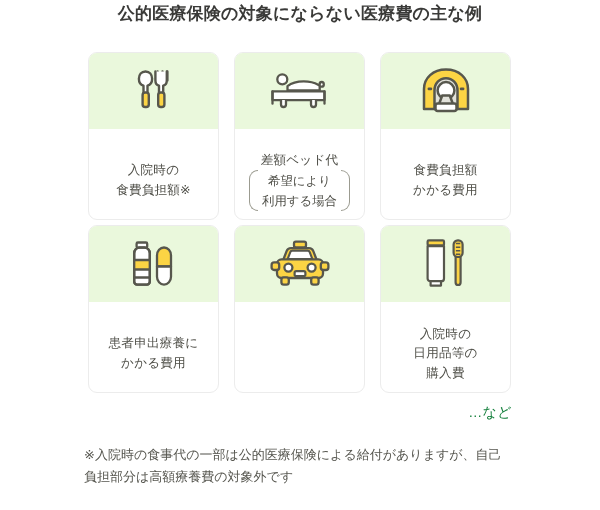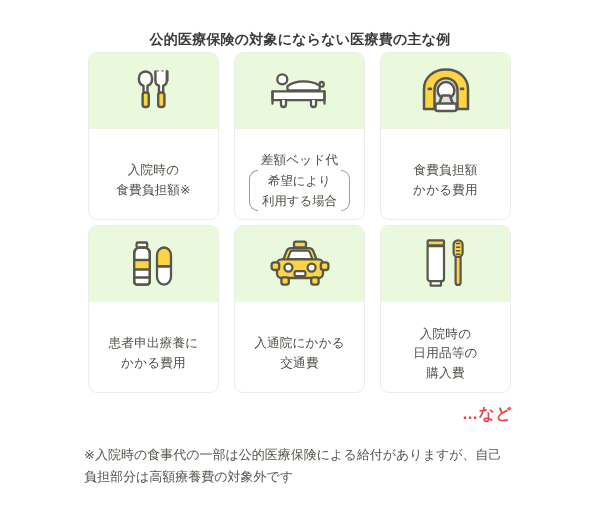--- a/index.html
+++ b/index.html
@@ -15,25 +15,25 @@
     overflow: hidden;
   }
   .page {
     position: relative;
     width: 600px;
     height: 510px;
     box-sizing: border-box;
   }
   .title {
     text-align: center;
-    font-size: 14px;
+    font-size: 17px;
     font-weight: bold;
     color: #3a3a38;
     letter-spacing: .2px;
-    padding-top: 30px;
+    padding-top: 2px;
     line-height: 1.4;
   }
   .grid {
     position: absolute;
     left: 88px;
     top: 52px;
     width: 424px;
     display: grid;
     grid-template-columns: repeat(3, 131px);
     grid-template-rows: repeat(2, 168px);
@@ -103,23 +103,23 @@
   .note-text {
     font-size: 12.4px;
     line-height: 1.5;
     color: #4f4f48;
     white-space: pre-line;
   }
   .etc {
     position: absolute;
     right: 88px;
     top: 404px;
-    font-size: 16px;
-    font-weight: bold;
-    color: #ef4444;
+    font-size: 14px;
+    font-weight: normal;
+    color: #15803d;
     letter-spacing: .4px;
   }
   .footnote {
     position: absolute;
     left: 84px;
     right: 86px;
     top: 444px;
     font-size: 13px;
     line-height: 1.72;
     color: #55554e;
@@ -234,24 +234,20 @@
             <rect x="2.6" y="23.4" width="7.6" height="7.6" rx="2.6" fill="#fcd444" stroke="#57574d" stroke-width="2.3"></rect>
             <rect x="51.8" y="23.4" width="7.6" height="7.6" rx="2.6" fill="#fcd444" stroke="#57574d" stroke-width="2.3"></rect>
             <circle cx="19.4" cy="28.6" r="4" fill="#ffffff" stroke="#57574d" stroke-width="2.3"></circle>
             <circle cx="42.6" cy="28.6" r="4" fill="#ffffff" stroke="#57574d" stroke-width="2.3"></circle>
             <rect x="25.6" y="32.2" width="10.8" height="5" rx="1.6" fill="#ffffff" stroke="#57574d" stroke-width="2.2"></rect>
             <rect x="12.4" y="38.4" width="7.4" height="7.2" rx="2.4" fill="#fcd444" stroke="#57574d" stroke-width="2.3"></rect>
             <rect x="42.2" y="38.4" width="7.4" height="7.2" rx="2.4" fill="#fcd444" stroke="#57574d" stroke-width="2.3"></rect>
           </svg>
         </span>
       </div>
-      <div class="card-body center">
-        <div class="card-label">入通院にかかる
-交通費</div>
-      </div>
     </div>
 
     <div class="card">
       <div class="card-icon">
         <span>
           <svg width="50" height="54" viewBox="0 0 50 54">
             <rect x="6.6" y="3.4" width="16.4" height="5" rx="1.2" fill="#fcd444" stroke="#57574d" stroke-width="2.2"></rect>
             <path d="M6.6 9.2h16.4v32.2c0 1.6-1.2 2.8-2.7 2.8H9.3c-1.5 0-2.7-1.2-2.7-2.8z" fill="#ffffff" stroke="#57574d" stroke-width="2.2" stroke-linejoin="round"></path>
             <path d="M9.6 44.2h10.4v4.4H9.6z" fill="#ffffff" stroke="#57574d" stroke-width="2.2" stroke-linejoin="round"></path>
             <rect x="32.6" y="3.4" width="9" height="16.6" rx="4.2" fill="#fcd444" stroke="#57574d" stroke-width="2.2"></rect>

